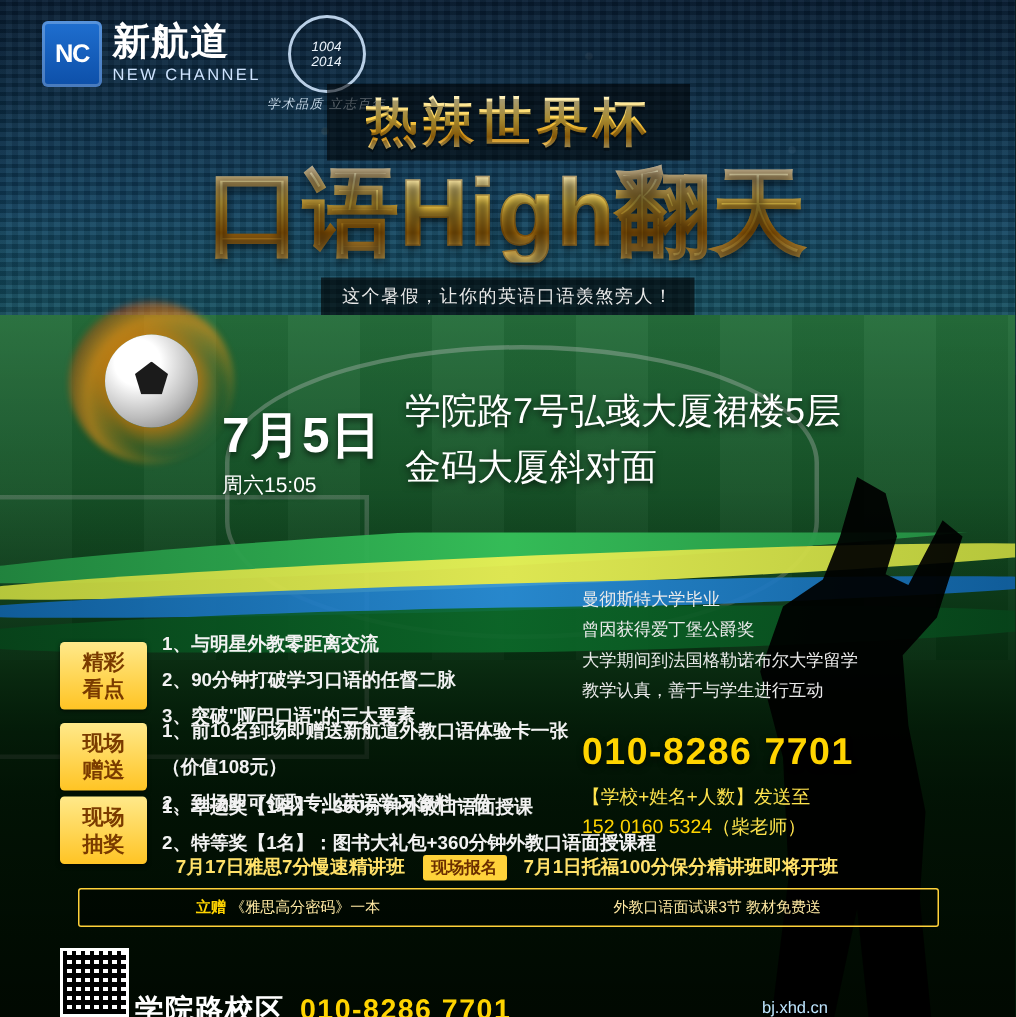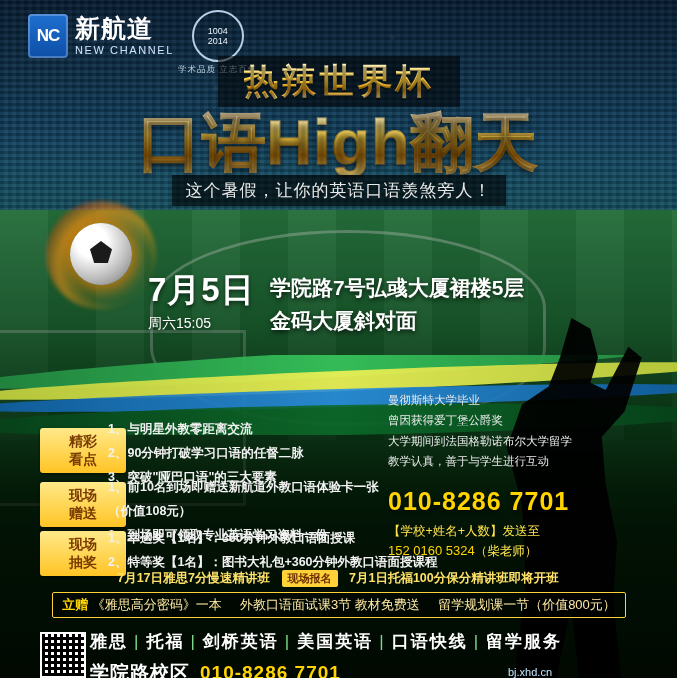--- a/index.html
+++ b/index.html
@@ -55,21 +55,21 @@
   
   .logo{position:absolute;left:28px;top:14px;display:flex;align-items:center;gap:7px;}
   .logo-badge{
     width:40px;height:44px;background:linear-gradient(180deg,#1f6fd0,#0d4fa8);
     border-radius:4px;color:#fff;font-weight:bold;font-size:17px;
     display:flex;align-items:center;justify-content:center;letter-spacing:-1px;
     box-shadow:0 0 0 2px rgba(255,255,255,.25) inset;
   }
   .logo-cn{color:#fff;font-size:25px;font-weight:bold;letter-spacing:1px;line-height:1;}
   .logo-en{color:#cfe4ff;font-size:11px;letter-spacing:1.6px;margin-top:3px;}
-  .anniv{position:absolute;left:178px;top:10px;text-align:right;color:#cfe0ef;}
+  .anniv{position:absolute;left:178px;top:10px;text-align:right;color:#cfe0ef;font-style:italic;}
   .anniv-circle{
     width:48px;height:48px;border-radius:50%;border:2px solid #b9cfe6;margin:0 auto;
     display:flex;flex-direction:column;align-items:center;justify-content:center;
     font-size:9px;line-height:1.15;color:#eaf3fb;
   }
   .anniv-sub{font-size:8.5px;margin-top:2px;letter-spacing:1px;color:#c6d8e8;}
 
   
   .headline-wrap{position:absolute;left:0;top:56px;width:677px;text-align:center;}
   .hl-band{
@@ -82,28 +82,28 @@
     text-shadow:0 2px 0 rgba(0,0,0,.35);
   }
   .hl2{
     margin-top:2px;font-size:63px;font-weight:bold;letter-spacing:1px;line-height:1.05;
     background:linear-gradient(180deg,#fffbe6 0%,#ffd84f 40%,#b9760a 70%,#ffe07a 100%);
     -webkit-background-clip:text;background-clip:text;color:transparent;
     -webkit-text-stroke:1px rgba(60,30,0,.35);
     text-shadow:0 3px 6px rgba(0,0,0,.55);
   }
   .hl-sub{
-    margin:0 auto 0;display:inline-block;background:rgba(0,0,0,.62);
-    color:#e9e9e9;font-size:17px;letter-spacing:1px;padding:4px 14px;
+    margin:10px auto 0;display:inline-block;background:rgba(0,0,0,.62);
+    color:#e9e9e9;font-size:12px;letter-spacing:1px;padding:4px 14px;
   }
   
   .dateblock{position:absolute;left:148px;top:268px;color:#fff;text-align:left;}
   .date-main{font-size:33px;font-weight:bold;letter-spacing:1px;text-shadow:0 2px 4px rgba(0,0,0,.6);}
   .date-sub{font-size:14px;margin-top:2px;text-shadow:0 2px 4px rgba(0,0,0,.6);}
-  .addr{position:absolute;left:270px;top:272px;color:#fff;font-size:21px;font-weight:bold;line-height:1.55;
+  .addr{position:absolute;left:270px;top:256px;color:#fff;font-size:24px;font-weight:normal;line-height:1.55;
         text-shadow:0 2px 5px rgba(0,0,0,.75);}
 
   
   .ball{position:absolute;left:52px;top:205px;width:96px;height:96px;}
   .ball-core{
     position:absolute;left:18px;top:18px;width:62px;height:62px;border-radius:50%;
     background:radial-gradient(circle at 35% 30%,#fff 0 26%,#e8e8e8 38%,#bdbdbd 62%,#6e6e6e 100%);
     box-shadow:0 0 18px 6px rgba(255,130,0,.75);
   }
   .ball-core:after{
@@ -118,21 +118,21 @@
   
   .silhouette{
     position:absolute;right:22px;bottom:0;width:190px;height:360px;
     background:#000;opacity:.93;
     clip-path:polygon(56% 0,66% 3%,70% 11%,66% 18%,74% 20%,86% 8%,93% 11%,84% 26%,72% 33%,74% 46%,80% 62%,78% 78%,82% 100%,60% 100%,56% 80%,48% 100%,26% 100%,32% 74%,30% 52%,22% 36%,30% 24%,44% 19%,50% 11%);
   }
   
   .tag{
     position:absolute;width:58px;background:linear-gradient(180deg,#ffe98a,#ffc424);
     color:#7a3b00;font-weight:bold;font-size:14px;text-align:center;line-height:1.25;
-    padding:5px 14px;border-radius:3px;box-shadow:0 1px 3px rgba(0,0,0,.6);
+    padding:5px 0;border-radius:3px;box-shadow:0 1px 3px rgba(0,0,0,.6);
   }
   .sec-list{position:absolute;color:#f2f2f2;font-size:12.5px;line-height:1.9;}
   .sec-list li{margin:0;list-style:none;font-weight:bold;}
   .sec-list ul{margin:0;padding:0;}
 
   
   .speaker{position:absolute;left:388px;top:390px;color:#eaeaea;font-size:11.5px;line-height:1.78;}
   .speaker .name{color:#fff;font-weight:bold;font-size:12.5px;}
   .phone{
     position:absolute;left:388px;top:487px;color:#ffd400;font-weight:bold;font-size:25px;letter-spacing:1px;
@@ -147,21 +147,21 @@
     font-size:12.5px;font-weight:bold;
   }
   .badge-live{
     display:inline-block;background:#ffd23a;color:#6b2f00;font-size:11px;font-weight:bold;
     padding:1px 6px;border-radius:2px;margin:0 8px;
   }
   .strip-2{
     position:absolute;left:52px;top:592px;width:572px;height:24px;
     border:1px solid #ffd23a;border-radius:2px;background:rgba(0,0,0,.35);
     display:flex;align-items:center;justify-content:space-around;
-    color:#ffe9a3;font-size:13px;
+    color:#ffe9a3;font-size:10px;
   }
   .strip-2 .hl{color:#ffd400;font-weight:bold;}
   .courses{
     position:absolute;left:90px;top:630px;color:#fff;font-size:17px;font-weight:bold;letter-spacing:2px;
   }
   .courses .sep{color:#7fdc8c;font-weight:normal;margin:0 6px;}
   .campus{
     position:absolute;left:90px;top:660px;color:#fff;font-size:19px;font-weight:bold;letter-spacing:1px;
   }
   .campus .tel{color:#ffd400;margin-left:10px;}
@@ -286,25 +286,21 @@
     <span class="badge-live">现场报名</span>
     <span>7月1日托福100分保分精讲班即将开班</span>
   </div>
 
   <div class="strip-2">
     <span>
       <span class="hl">立赠</span>
       <span>《雅思高分密码》一本</span>
     </span>
     <span>外教口语面试课3节  教材免费送</span>
-    <span>留学规划课一节（价值800元）</span>
   </div>
 
   <div class="qr"></div>
-  <div class="courses">
-    <span>雅思</span><span class="sep">|</span><span>托福</span><span class="sep">|</span><span>剑桥英语</span><span class="sep">|</span><span>美国英语</span><span class="sep">|</span><span>口语快线</span><span class="sep">|</span><span>留学服务</span>
-  </div>
   <div class="campus">
     <span>学院路校区</span><span class="tel">010-8286 7701</span>
   </div>
   <div class="site">bj.xhd.cn</div>
 
 </div>
 
 </body></html>

